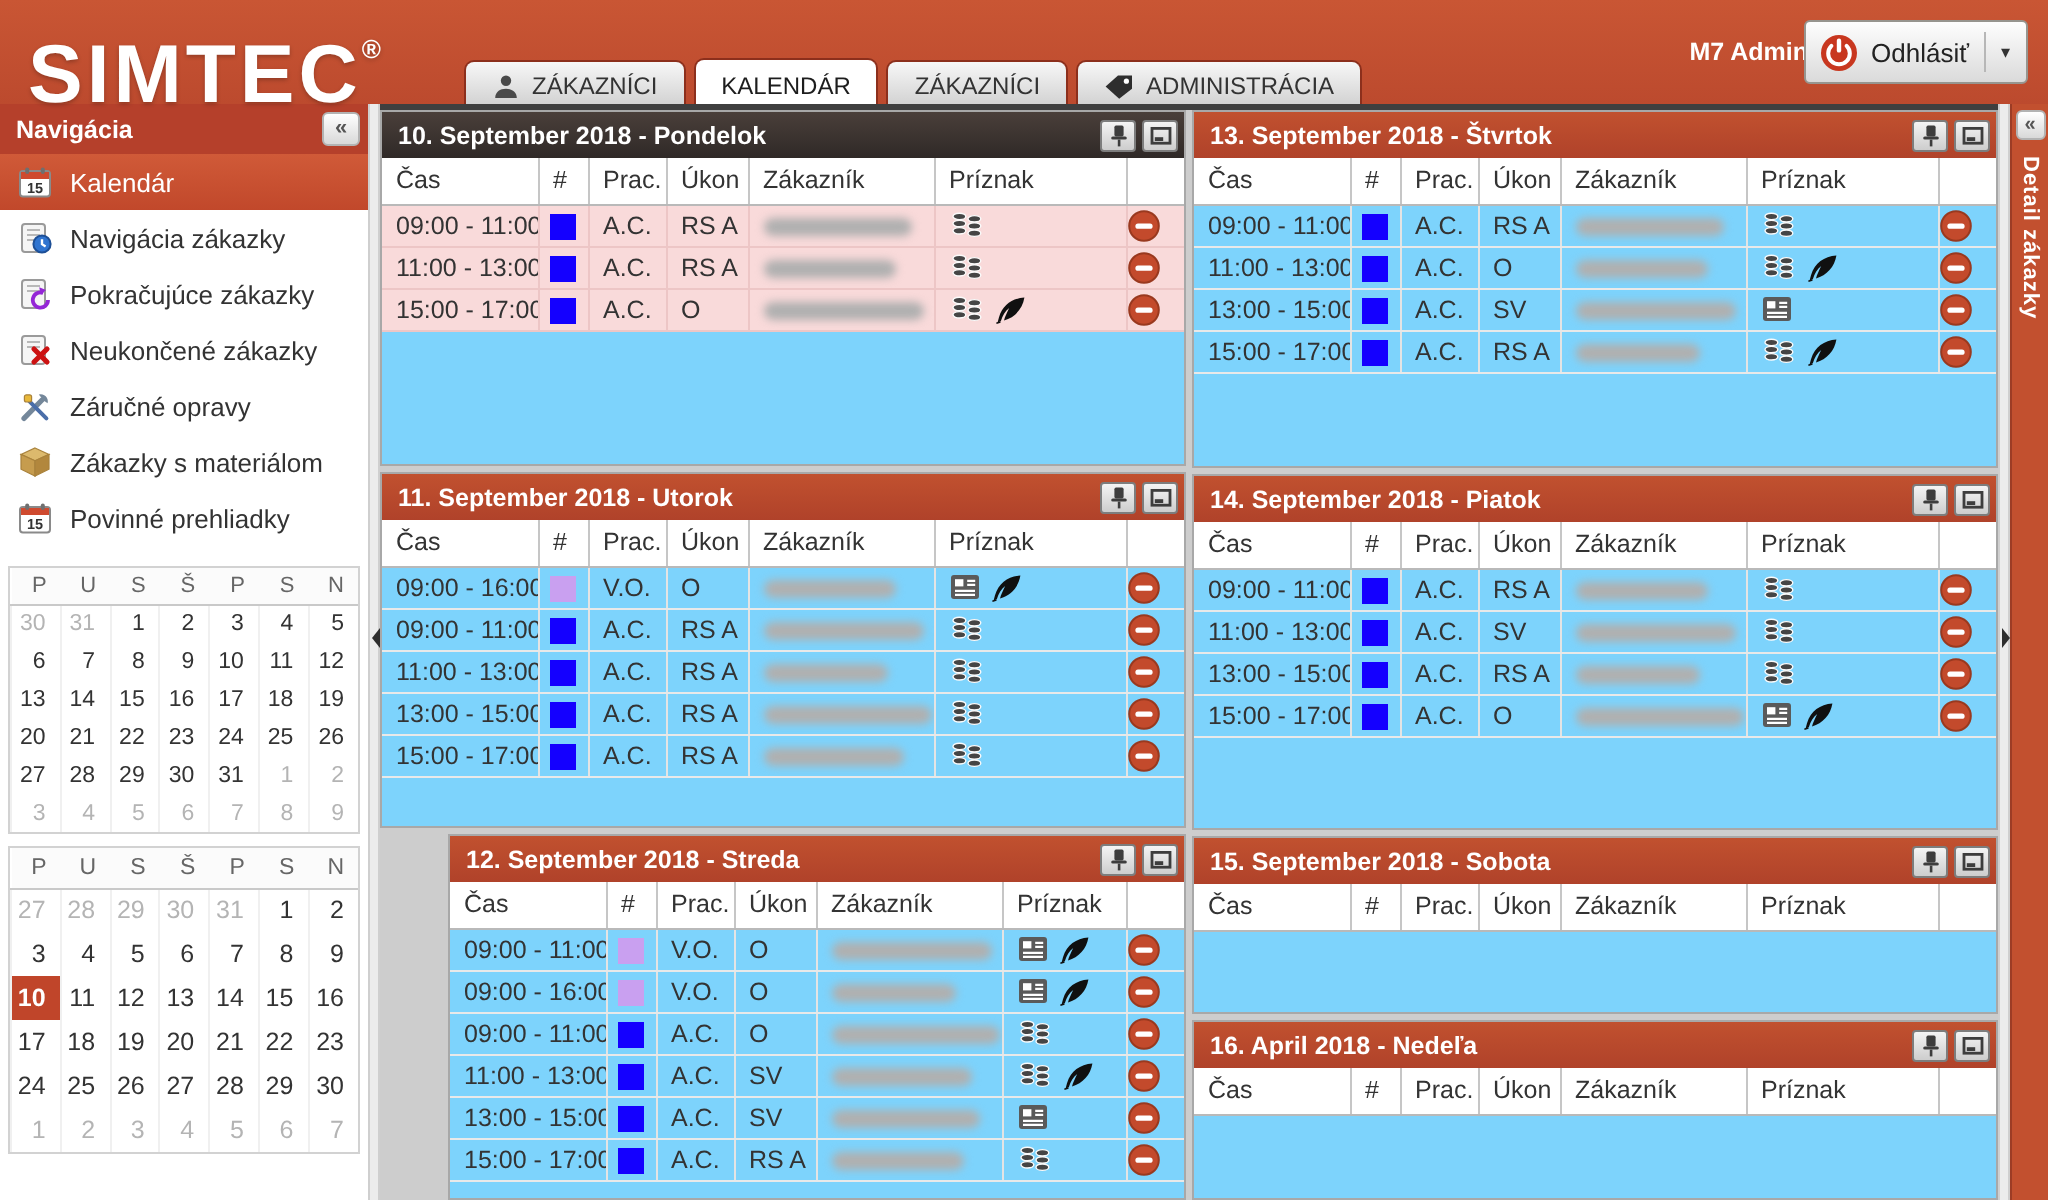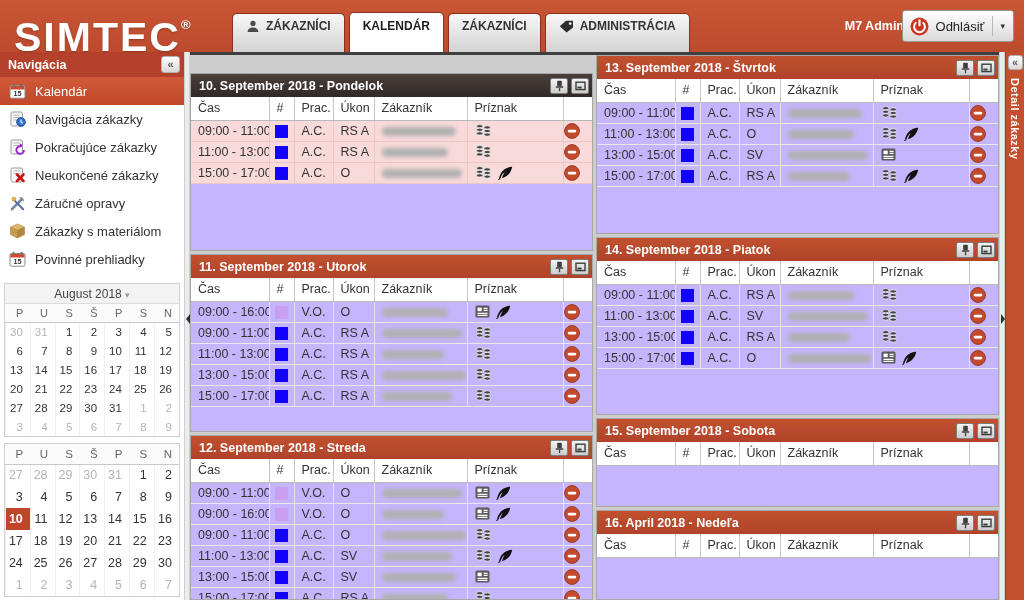--- a/index.html
+++ b/index.html
@@ -4,21 +4,21 @@
 <style>
   * { box-sizing: border-box; margin: 0; padding: 0; }
   html,body { width:1024px; height:600px; overflow:hidden; }
   body { font-family:"Liberation Sans", sans-serif; background:#c2502f; font-size:13px; }
 
   
   .app-header { position:relative; height:52px; background:linear-gradient(#c95634,#bc4a2e); }
   .logo { position:absolute; left:14px; top:1px; color:#fff; font-size:41px; font-weight:bold; letter-spacing:2px; line-height:48px; text-shadow:0 1px 2px rgba(0,0,0,.25); }
   .logo sup { font-size:13px; vertical-align:22px; letter-spacing:0; }
   .tabs { position:absolute; left:232px; bottom:0; display:flex; gap:4px; align-items:flex-end; }
-  .tab { display:flex; align-items:center; gap:6px; background:linear-gradient(#f7f7f7,#d3d3d3); border:1px solid #8c2f1c; border-bottom:none; border-radius:5px 5px 0 0; padding:5px 13px 19px; font-size:12px; font-weight:bold; color:#333; cursor:default; white-space:nowrap; }
+  .tab { display:flex; align-items:center; gap:6px; background:linear-gradient(#f7f7f7,#d3d3d3); border:1px solid #8c2f1c; border-bottom:none; border-radius:5px 5px 0 0; padding:5px 13px 2px; font-size:12px; font-weight:normal; color:#333; cursor:default; white-space:nowrap; }
   .tab.active { background:#fff; padding-top:6px; color:#1d1d1d; }
   .hdr-user { position:absolute; right:120px; top:19px; color:#fff; font-weight:bold; font-size:12.5px; }
   .logout-btn { position:absolute; right:10px; top:10px; height:32px; display:flex; align-items:center; gap:7px; padding:0 8px 0 7px; background:linear-gradient(#fefefe,#dadada); border:1px solid #97958f; border-radius:3px; color:#222; font-size:13px; }
   .logout-btn .divider { width:1px; height:20px; background:#b7b7b7; margin-left:1px; }
   .logout-btn .caret { font-size:9px; color:#333; }
 
   
   .content { display:flex; height:548px; }
   .sidebar { width:184px; background:#fff; flex:0 0 184px; overflow:hidden; }
   .split { width:6px; flex:0 0 6px; background:#ececec; border-left:1px solid #cfcfcf; border-right:1px solid #cfcfcf; position:relative; }
@@ -51,21 +51,21 @@
   .cal.big td { height:22px; font-size:12.5px; }
   .cal td.m { color:#b4b4b4; }
   .cal td.s { background:#c0452a; color:#fff; font-weight:bold; }
 
   
   .panel { background:#fff; border:1px solid #a8a8a8; display:flex; flex-direction:column; overflow:hidden; }
   .phead { flex:0 0 23px; height:23px; background:linear-gradient(#c1512f,#b0422a); display:flex; align-items:center; padding:0 3px 0 8px; color:#fff; font-weight:bold; font-size:12.5px; white-space:nowrap; }
   .phead.today { background:linear-gradient(#4a3f3a,#2f2927); }
   .phead .sp { flex:1; }
   .pbtn { width:18px; height:16px; flex:0 0 18px; background:linear-gradient(#f4f4f4,#cdcdcd); border:1px solid #7d7d7d; border-radius:2px; margin-left:3px; display:flex; align-items:center; justify-content:center; }
-  .pbody { flex:1; overflow:hidden; background:#c4b5fd; }
+  .pbody { flex:1; overflow:hidden; background:#7dd3fc; }
   table.grid { width:100%; border-collapse:collapse; table-layout:fixed; }
   .grid th { height:23px; font-size:12.5px; font-weight:normal; color:#333; text-align:left; padding-left:7px; border-right:1px solid #c6c6c6; border-bottom:1px solid #b9b9b9; background:#fff; white-space:nowrap; overflow:hidden; }
   .grid th:last-child { border-right:none; }
   .grid td { height:21px; font-size:12.5px; color:#333; padding-left:7px; border-right:1px solid #e4e4e4; border-bottom:1px solid #e9e9e9; white-space:nowrap; overflow:hidden; }
   .grid td:last-child { border-right:none; }
   .grid td.c { padding-left:0; text-align:center; }
   tr.hl td { background:#f9dada; border-bottom-color:#edc6c6; border-right-color:#edc6c6; }
   .mark { display:inline-block; width:13px; height:13px; vertical-align:middle; }
   .blurname { display:inline-block; height:9px; border-radius:5px; background:#b0b0b0; filter:blur(2px); vertical-align:middle; }
   .flags-wrap { display:flex; align-items:center; gap:5px; }
@@ -201,21 +201,20 @@
               <path d="M1.5 3 h14 v3.5 h-14 z" fill="#cf4a2f"></path>
               <rect x="3.6" y="0.8" width="2" height="3.2" rx="1" fill="#6f6f6f"></rect>
               <rect x="11.4" y="0.8" width="2" height="3.2" rx="1" fill="#6f6f6f"></rect>
               <text x="8.5" y="13.4" font-size="7.2" font-weight="bold" fill="#333" text-anchor="middle" font-family="Liberation Sans,sans-serif">15</text>
             </svg>
           </span>
           <span>Povinné prehliadky</span>
         </div>
       </div>
     <div class="mini-cal" id="cal-august">
-        <div class="cal-title"><span>August 2018</span> <span class="caret">▾</span></div>
         <table class="cal">
           <thead>
             <tr>
               <th>P</th>
               <th>U</th>
               <th>S</th>
               <th>Š</th>
               <th>P</th>
               <th>S</th>
               <th>N</th>
@@ -351,21 +350,21 @@
         </table>
       </div>
   </div>
 
   <div class="split">
       <span class="grip-l"></span>
     </div>
 
   <div class="main">
     <div class="pcol" id="col-left">
-        <div class="panel" style="flex: 0 0 178px; height: 178px; margin-top: 18px;">
+        <div class="panel" style="flex: 0 0 178px; height: 178px;">
           <div class="phead today">
             <span>10. September 2018 - Pondelok</span>
             <span class="sp"></span>
             <span class="pbtn">
               <svg width="11" height="12" viewBox="0 0 11 12">
                 <rect x="3.2" y="0.8" width="4.6" height="5.4" rx="0.8" fill="#3d3d3d"></rect>
                 <rect x="1.6" y="6.2" width="7.8" height="1.6" rx="0.8" fill="#3d3d3d"></rect>
                 <rect x="4.9" y="7.8" width="1.3" height="3.4" fill="#3d3d3d"></rect>
               </svg>
             </span>
@@ -680,21 +679,21 @@
                     <svg width="16" height="16" viewBox="0 0 16 16">
                       <circle cx="8" cy="8" r="7.4" fill="#c34a2c" stroke="#99391f"></circle>
                       <rect x="3.7" y="6.7" width="8.6" height="2.7" rx="1.3" fill="#fff"></rect>
                     </svg>
                   </td>
                 </tr>
               </tbody>
             </table>
           </div>
         </div>
-        <div class="panel" style="flex: 1 1 auto;">
+        <div class="panel" style="flex: 1 1 auto; margin-left: 34px;">
           <div class="phead">
             <span>12. September 2018 - Streda</span>
             <span class="sp"></span>
             <span class="pbtn">
               <svg width="11" height="12" viewBox="0 0 11 12">
                 <rect x="3.2" y="0.8" width="4.6" height="5.4" rx="0.8" fill="#3d3d3d"></rect>
                 <rect x="1.6" y="6.2" width="7.8" height="1.6" rx="0.8" fill="#3d3d3d"></rect>
                 <rect x="4.9" y="7.8" width="1.3" height="3.4" fill="#3d3d3d"></rect>
               </svg>
             </span>

